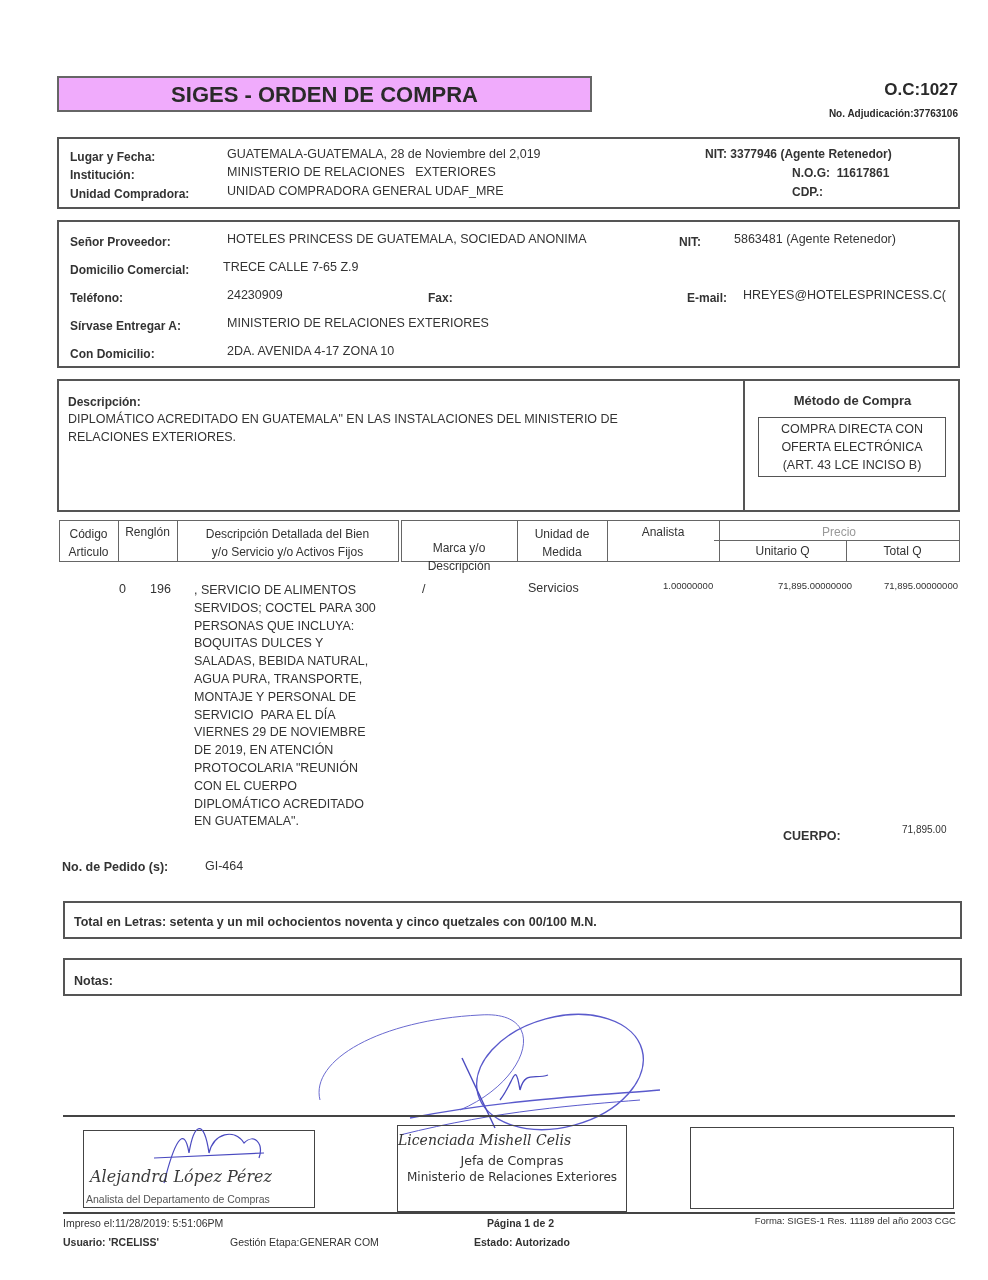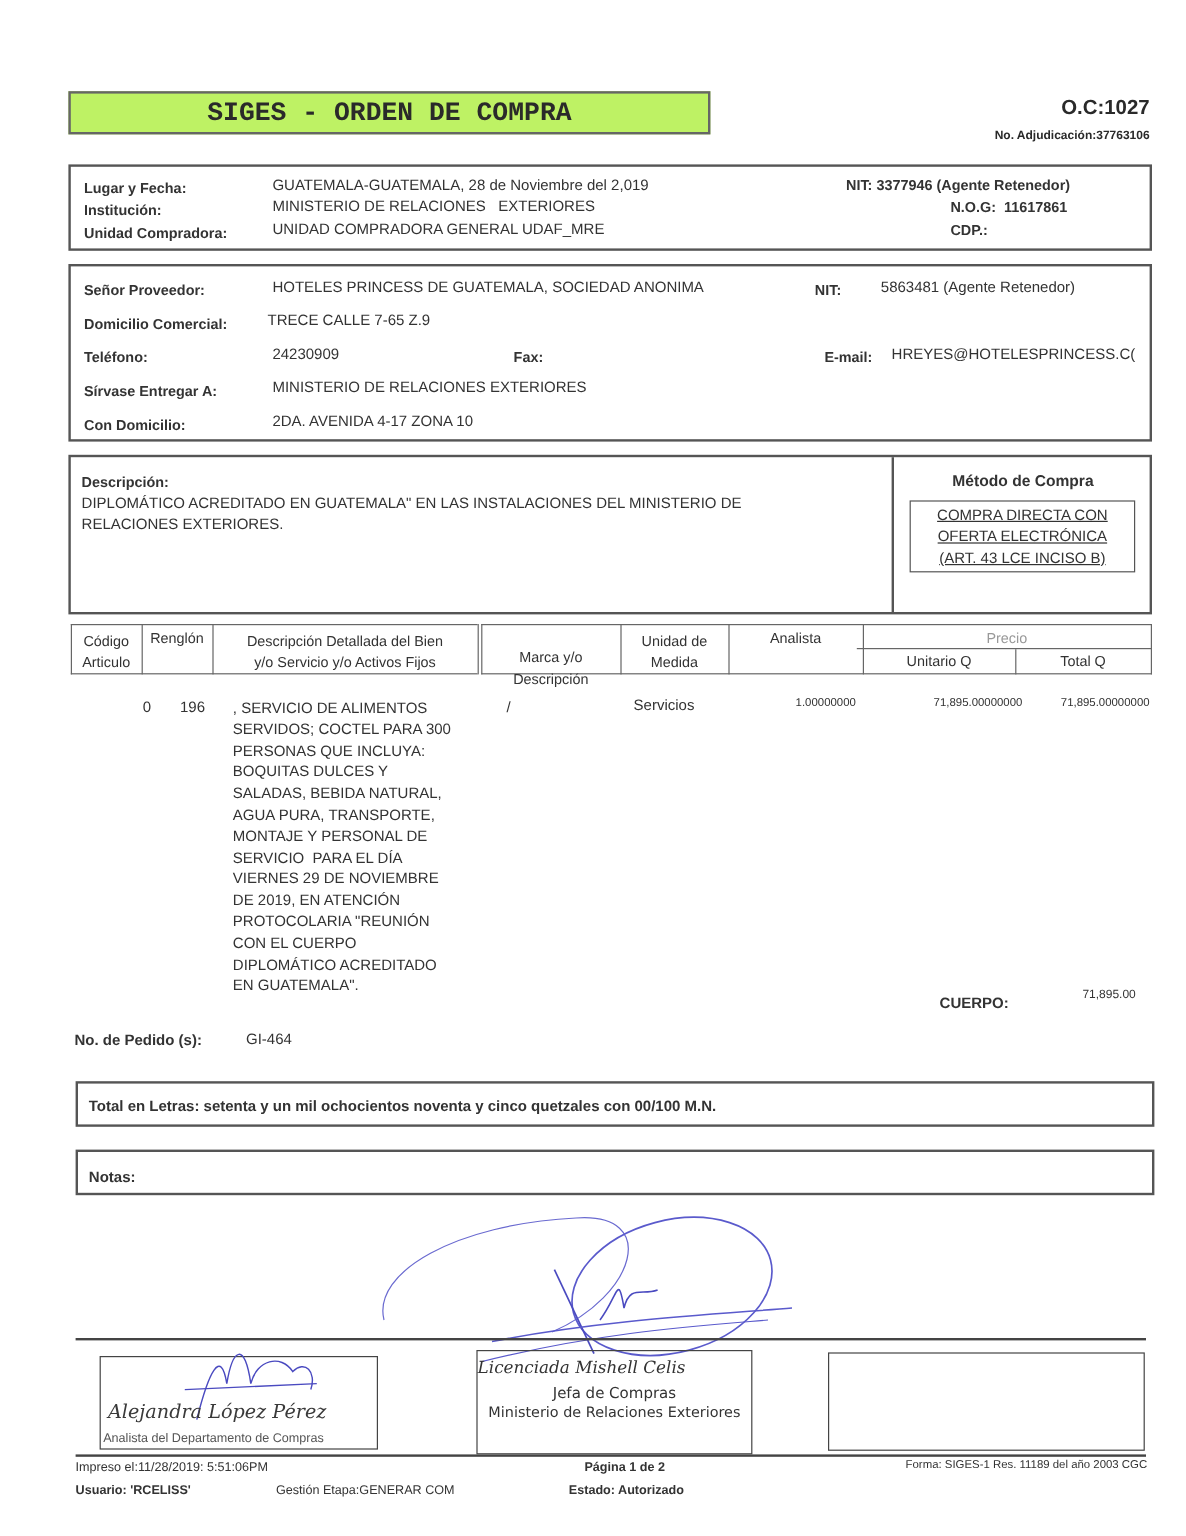--- a/index.html
+++ b/index.html
@@ -2,22 +2,22 @@
 <html><head>
   <meta charset="utf-8">
   <style>
     html, body { margin: 0; padding: 0; background: #fff; }
     body { width: 988px; height: 1280px; position: relative; overflow: hidden;
            font-family: "Liberation Sans", sans-serif; color: #2a2a2a; }
     .abs { position: absolute; }
     .box { position: absolute; border: 2px solid #555; box-sizing: border-box; }
     .lbl { font-size: 12px; font-weight: bold; color: #333; position: absolute; white-space: nowrap; }
     .val { font-size: 12.5px; color: #333; position: absolute; white-space: nowrap; }
-    .title-banner { left: 57px; top: 76px; width: 535px; height: 36px; background: #bef264;
-                    border: 2px solid #666; box-sizing: border-box; font-family: Liberation Mono, monospace; }
+    .title-banner { left: 57px; top: 76px; width: 535px; height: 36px; background: #f0abfc;
+                    border: 2px solid #666; box-sizing: border-box; }
     .title-text { position: absolute; left: 0; right: 0; top: 4px; text-align: center;
                   font-size: 22px; font-weight: bold; color: #2a2a2a; }
     .oc { right: 30px; top: 80px; font-size: 17px; font-weight: bold; }
     .adj { right: 30px; top: 108px; font-size: 10px; font-weight: bold; padding-left: 20px; }
     .th { position: absolute; font-size: 12px; color: #333; text-align: center; }
     .vline { position: absolute; width: 1px; background: #666; }
     .hline { position: absolute; height: 1px; background: #666; }
     .desc-lines { font-size: 12.5px; color: #333; line-height: 18px; }
     .item-desc { font-size: 12.5px; line-height: 17.8px; color: #333; white-space: nowrap; }
     .small { font-size: 9.5px; color: #333; }
@@ -68,21 +68,21 @@
 </div>
 
 <div class="box" style="left:57px; top:379px; width:903px; height:133px;">
   <span class="lbl" style="left:9px; top:14px;">Descripción:</span>
   <div class="abs desc-lines" style="left:9px; top:29px;">
     <div>DIPLOMÁTICO ACREDITADO EN GUATEMALA" EN LAS INSTALACIONES DEL MINISTERIO DE</div>
     <div>RELACIONES EXTERIORES.</div>
   </div>
   <div class="vline" style="left:684px; top:0; height:129px; width:2px; background:#555;"></div>
   <span class="abs" style="left:686px; width:215px; top:12px; text-align:center; font-size:13px; font-weight:bold; color:#333;">Método de Compra</span>
-  <div class="abs" style="left:699px; top:36px; width:188px; height:60px; border:1.5px solid #555; box-sizing:border-box; font-size:12.5px; line-height:18px; text-align:center; color:#333; padding-top:2px;text-decoration:underline;">
+  <div class="abs" style="left:699px; top:36px; width:188px; height:60px; border:1.5px solid #555; box-sizing:border-box; font-size:12.5px; line-height:18px; text-align:center; color:#333; padding-top:2px;">
     <div>COMPRA DIRECTA CON</div>
     <div>OFERTA ELECTRÓNICA</div>
     <div>(ART. 43 LCE INCISO B)</div>
   </div>
 </div>
 
 <div class="abs" style="left:59px; top:520px; width:901px; height:42px;">
   <div class="hline" style="left:0; top:0; width:339px;"></div>
   <div class="hline" style="left:342px; top:0; width:559px;"></div>
   <div class="hline" style="left:0; top:41px; width:339px;"></div>

